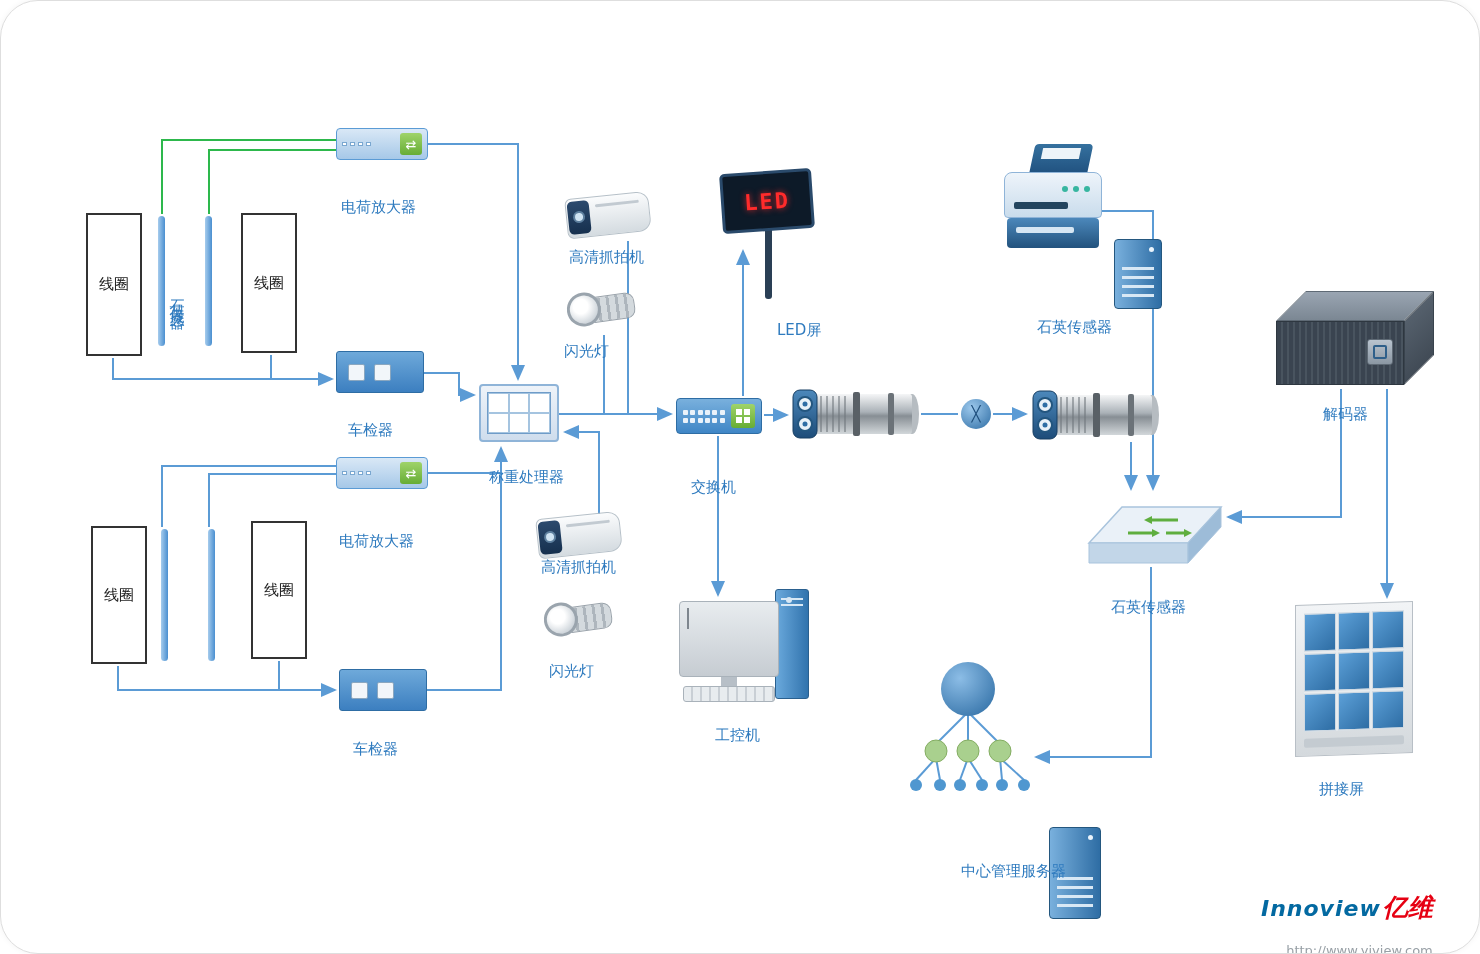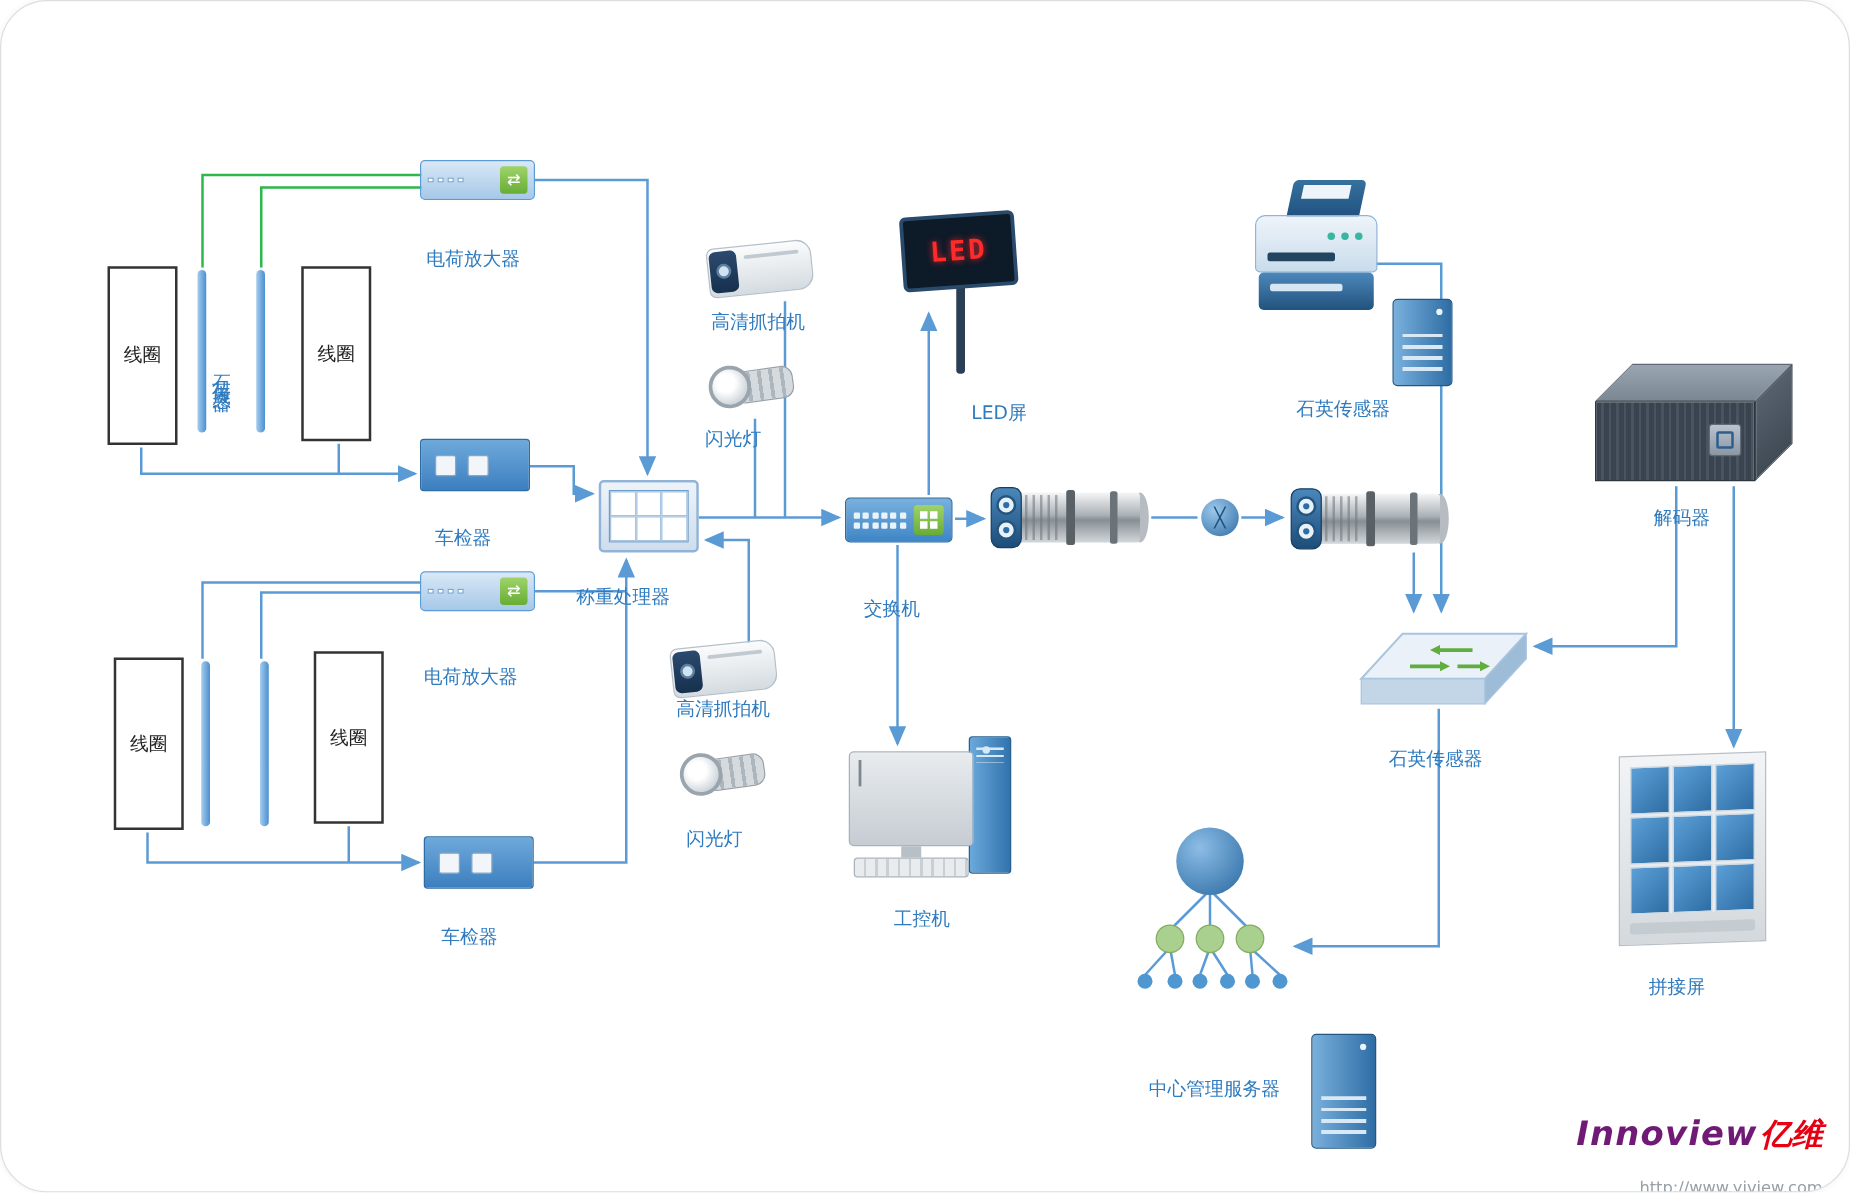--- a/index.html
+++ b/index.html
@@ -129,21 +129,21 @@
   
   .vwall{width:118px;height:152px;background:linear-gradient(#f2f4f6,#d4d9dd);border:1px solid #b8bfc6;
          padding:8px;transform:skewY(-2deg)}
   .vwall .vgrid{width:100%;height:118px;display:grid;gap:2px;background:#e8ecef;
          grid-template-columns:repeat(3,1fr);grid-template-rows:repeat(3,1fr)}
   .vwall .vgrid i{background:linear-gradient(135deg,#5ca0d8,#2e6da4);border:1px solid #cfd9e2}
   .vwall .base{margin-top:7px;height:9px;background:#c4cbd1;border-radius:2px}
 
   
   .logo{position:absolute;text-align:right}
-  .logo-en{font-style:italic;font-weight:bold;font-size:27px;color:#701a75;letter-spacing:1px}
+  .logo-en{font-style:italic;font-weight:bold;font-size:22px;color:#0369a1;letter-spacing:1px}
   .logo-cn{font-style:italic;font-weight:bold;font-size:25px;color:#e60012;margin-left:2px}
   .logo-url{color:#98a0a6;font-size:13px;margin-top:19px}
 </style>
 </head>
 <body>
 
 <div class="canvas">
 
   <svg class="wires">
     <defs>
@@ -213,21 +213,21 @@
   <div class="node weigh" style="left:478px;top:383px">
     <div class="grid">
         <i></i>
         <i></i>
         <i></i>
         <i></i>
         <i></i>
         <i></i>
       </div>
   </div>
-  <div class="lbl" style="left:460px;top:467px">称重处理器</div>
+  <div class="lbl" style="left:488px;top:467px">称重处理器</div>
 
   <div class="node amp" style="left:335px;top:456px">
     <span class="dots">
         <i></i>
         <i></i>
         <i></i>
         <i></i>
       </span>
     <span class="gbtn arrows"></span>
   </div>
@@ -437,20 +437,20 @@
     <circle cx="64" cy="97" r="11" fill="#a9d08e" stroke="#84ad62"></circle>
     <circle cx="96" cy="97" r="11" fill="#a9d08e" stroke="#84ad62"></circle>
     <circle cx="12" cy="131" r="6" fill="#4f97d0"></circle>
       <circle cx="36" cy="131" r="6" fill="#4f97d0"></circle>
     <circle cx="56" cy="131" r="6" fill="#4f97d0"></circle>
       <circle cx="78" cy="131" r="6" fill="#4f97d0"></circle>
     <circle cx="98" cy="131" r="6" fill="#4f97d0"></circle>
       <circle cx="120" cy="131" r="6" fill="#4f97d0"></circle>
   </svg>
   <div class="node tower" style="left:1048px;top:756px;width:52px;height:92px"></div>
-  <div class="lbl" style="left:918px;top:861px">中心管理服务器</div>
+  <div class="lbl" style="left:960px;top:861px">中心管理服务器</div>
 
   <div class="logo" style="left:1260px;top:890px">
     <span class="logo-en">Innoview</span><span class="logo-cn">亿维</span>
     <div class="logo-url">http://www.yiview.com</div>
   </div>
 
 </div>
 
 </body></html>

